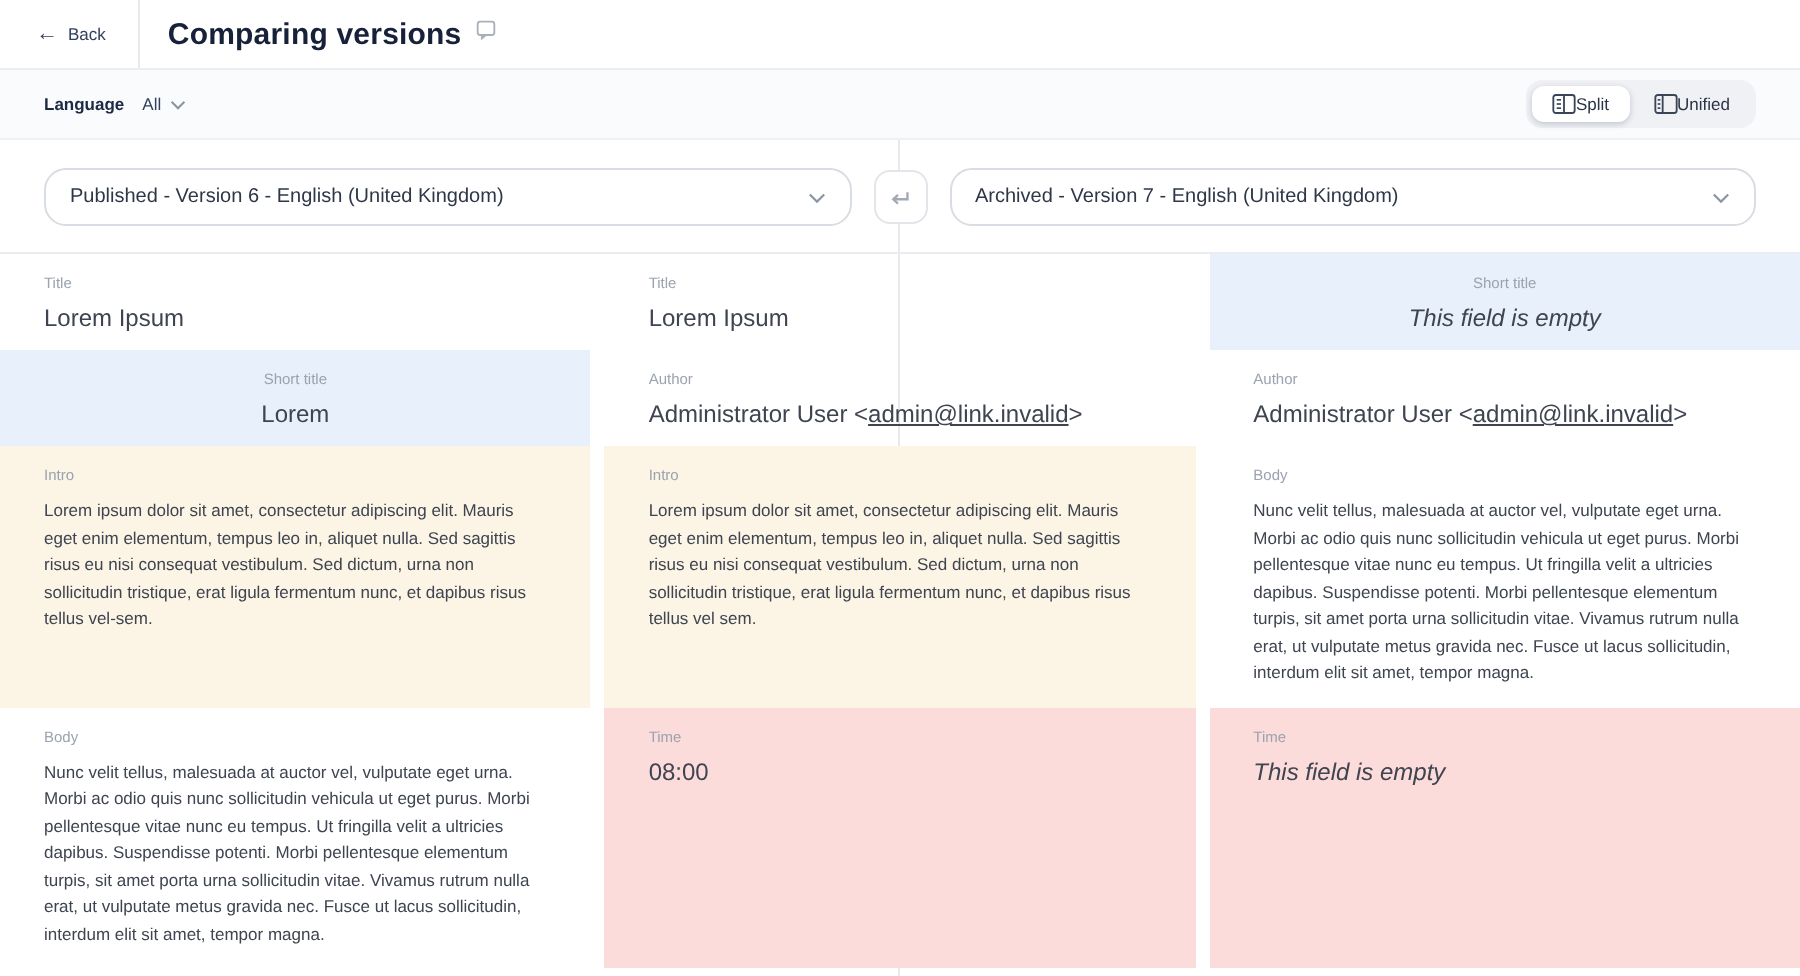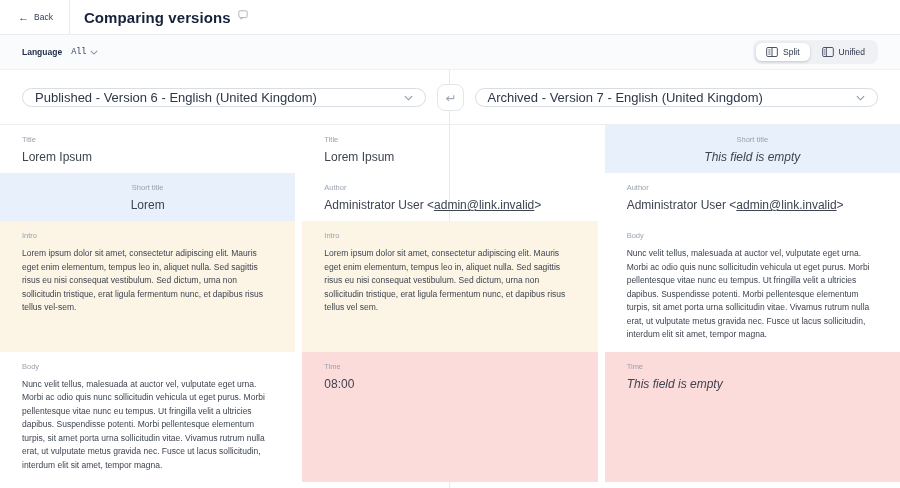--- a/index.html
+++ b/index.html
@@ -15,37 +15,37 @@
   .topbar-vdiv { width:1px; align-self:stretch; background:#e8eaee; margin:0 14px 0 10px; }
   .page-title { font-size:15px; font-weight:700; color:#17223a; letter-spacing:.1px; }
   .title-icon { margin-left:7px; display:inline-flex; margin-top:-4px; }
 
   
   .toolbar { height:35px; display:flex; align-items:center; justify-content:space-between;
     padding:0 22px 0 22px; background:#fafbfd; border-bottom:1px solid #eef0f3; }
   .lang-group { display:flex; align-items:center; gap:9px; }
   .lang-label { font-size:8.5px; font-weight:700; color:#1d2a44; }
   .lang-dropdown { display:flex; align-items:center; gap:4px; background:none; border:none;
-    cursor:pointer; font-family:Liberation Mono, monospace; font-size:8.5px; color:#33405a; }
+    cursor:pointer; font-family:Liberation Sans, sans-serif; font-size:8.5px; color:#33405a; }
   .segmented { display:flex; align-items:stretch; background:#f0f1f4; border-radius:8px;
     padding:3px; gap:2px; }
-  .seg-btn { display:flex; align-items:center; gap:5px; border:none; background:transparent;
+  .seg-btn { display:flex; align-items:center; gap:0; border:none; background:transparent;
     font-family:inherit; font-size:8.5px; color:#2a3346; padding:4px 10px; border-radius:6px;
     cursor:pointer; }
   .seg-btn.active { background:#fff; box-shadow:0 1px 3px rgba(27,38,79,.22); }
 
   
   .content { position:relative; min-height:418px; background:#fff; }
   .center-line { position:absolute; left:449px; top:0; bottom:0; width:1px;
     background:#e7e9ec; z-index:0; }
 
   .selectors { display:flex; align-items:center; padding:14px 22px 13px; position:relative; z-index:1; }
-  .version-select { flex:1; height:19px; display:flex; align-items:center;
+  .version-select { flex:1; height:29px; display:flex; align-items:center;
     justify-content:space-between; background:#fff; border:1px solid #d8dde3;
-    border-radius:11px; padding:7px 12px; font-size:13px; color:#2e3748; cursor:pointer; }
+    border-radius:11px; padding:7px 12px; font-size:10px; color:#2e3748; cursor:pointer; }
   .swap-btn { width:27px; height:27px; margin:0 11px; background:#fff; border:1px solid #e2e5e9;
     border-radius:8px; display:flex; align-items:center; justify-content:center; cursor:pointer;
     flex:0 0 auto; }
 
   .compare-grid { display:grid; grid-template-columns:1fr 1fr 1fr; column-gap:7px;
     border-top:1px solid #ecedf0; position:relative; z-index:1; }
   .cell { padding:10px 22px 10px; background:transparent; }
   .hl-blue  { background:var(--highlight_blue);text-align:center; }
   .hl-cream { background:var(--highlight_cream); }
   .hl-pink  { background:var(--highlight_pink); }

